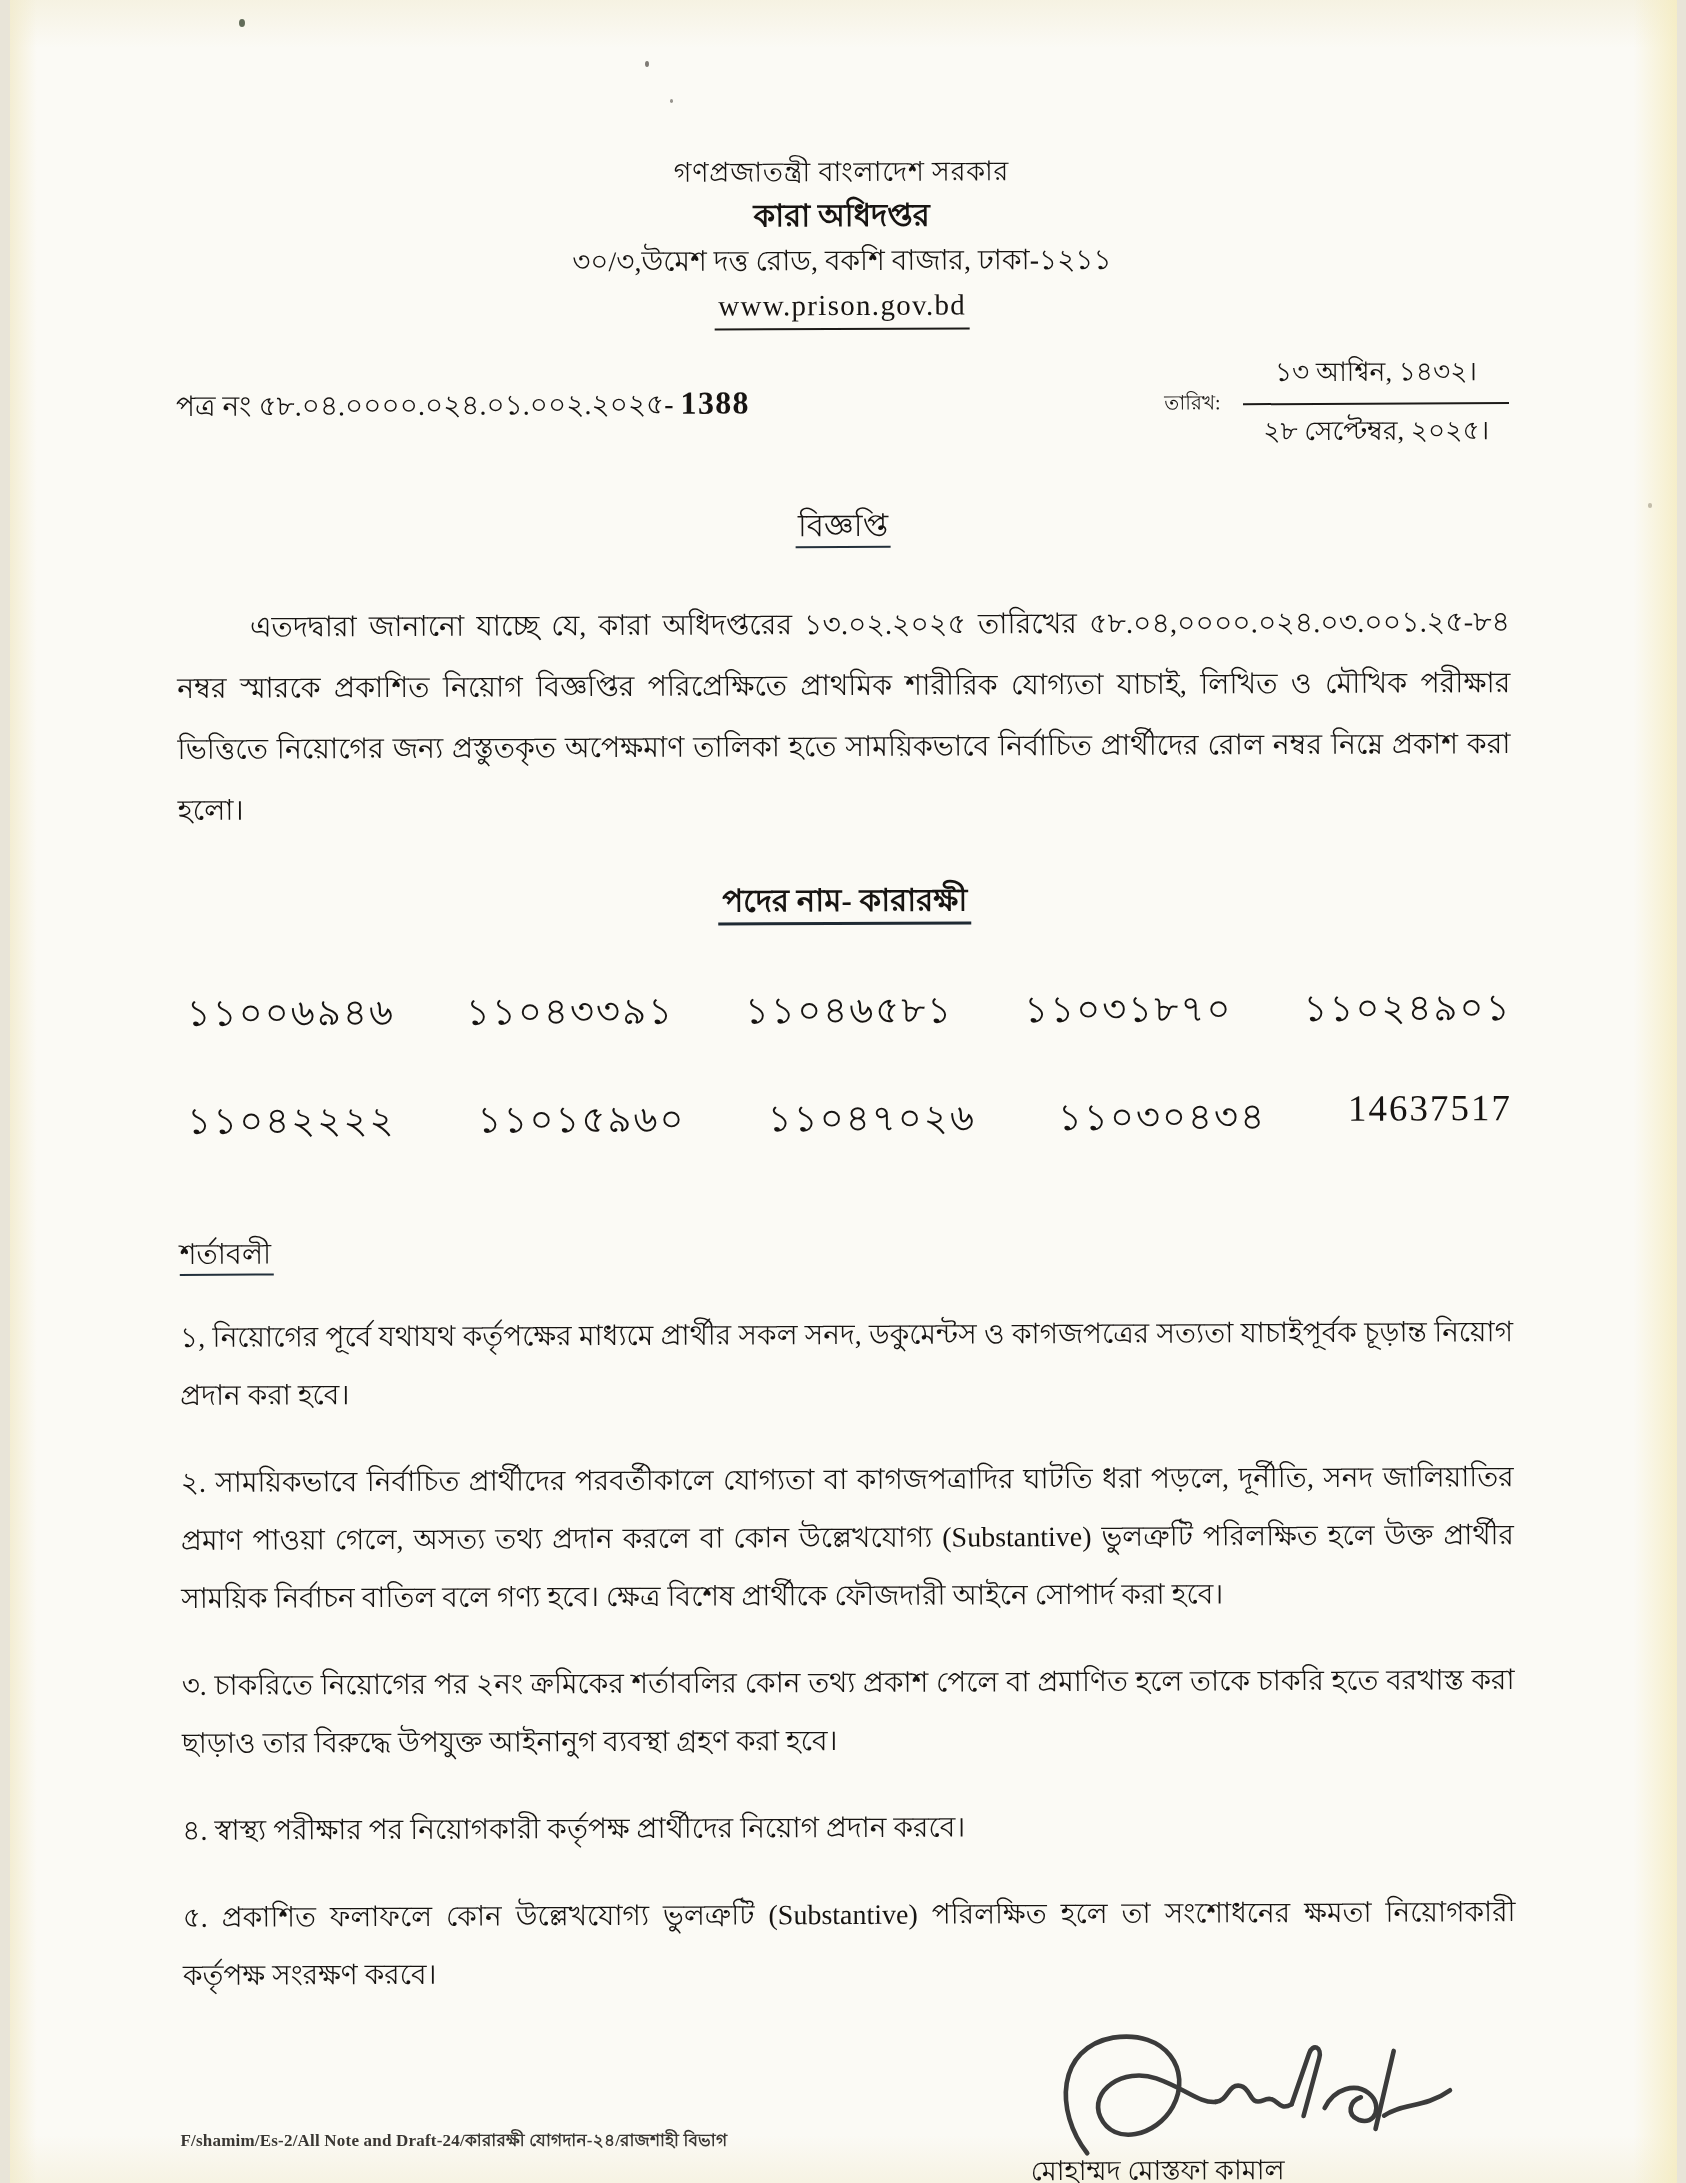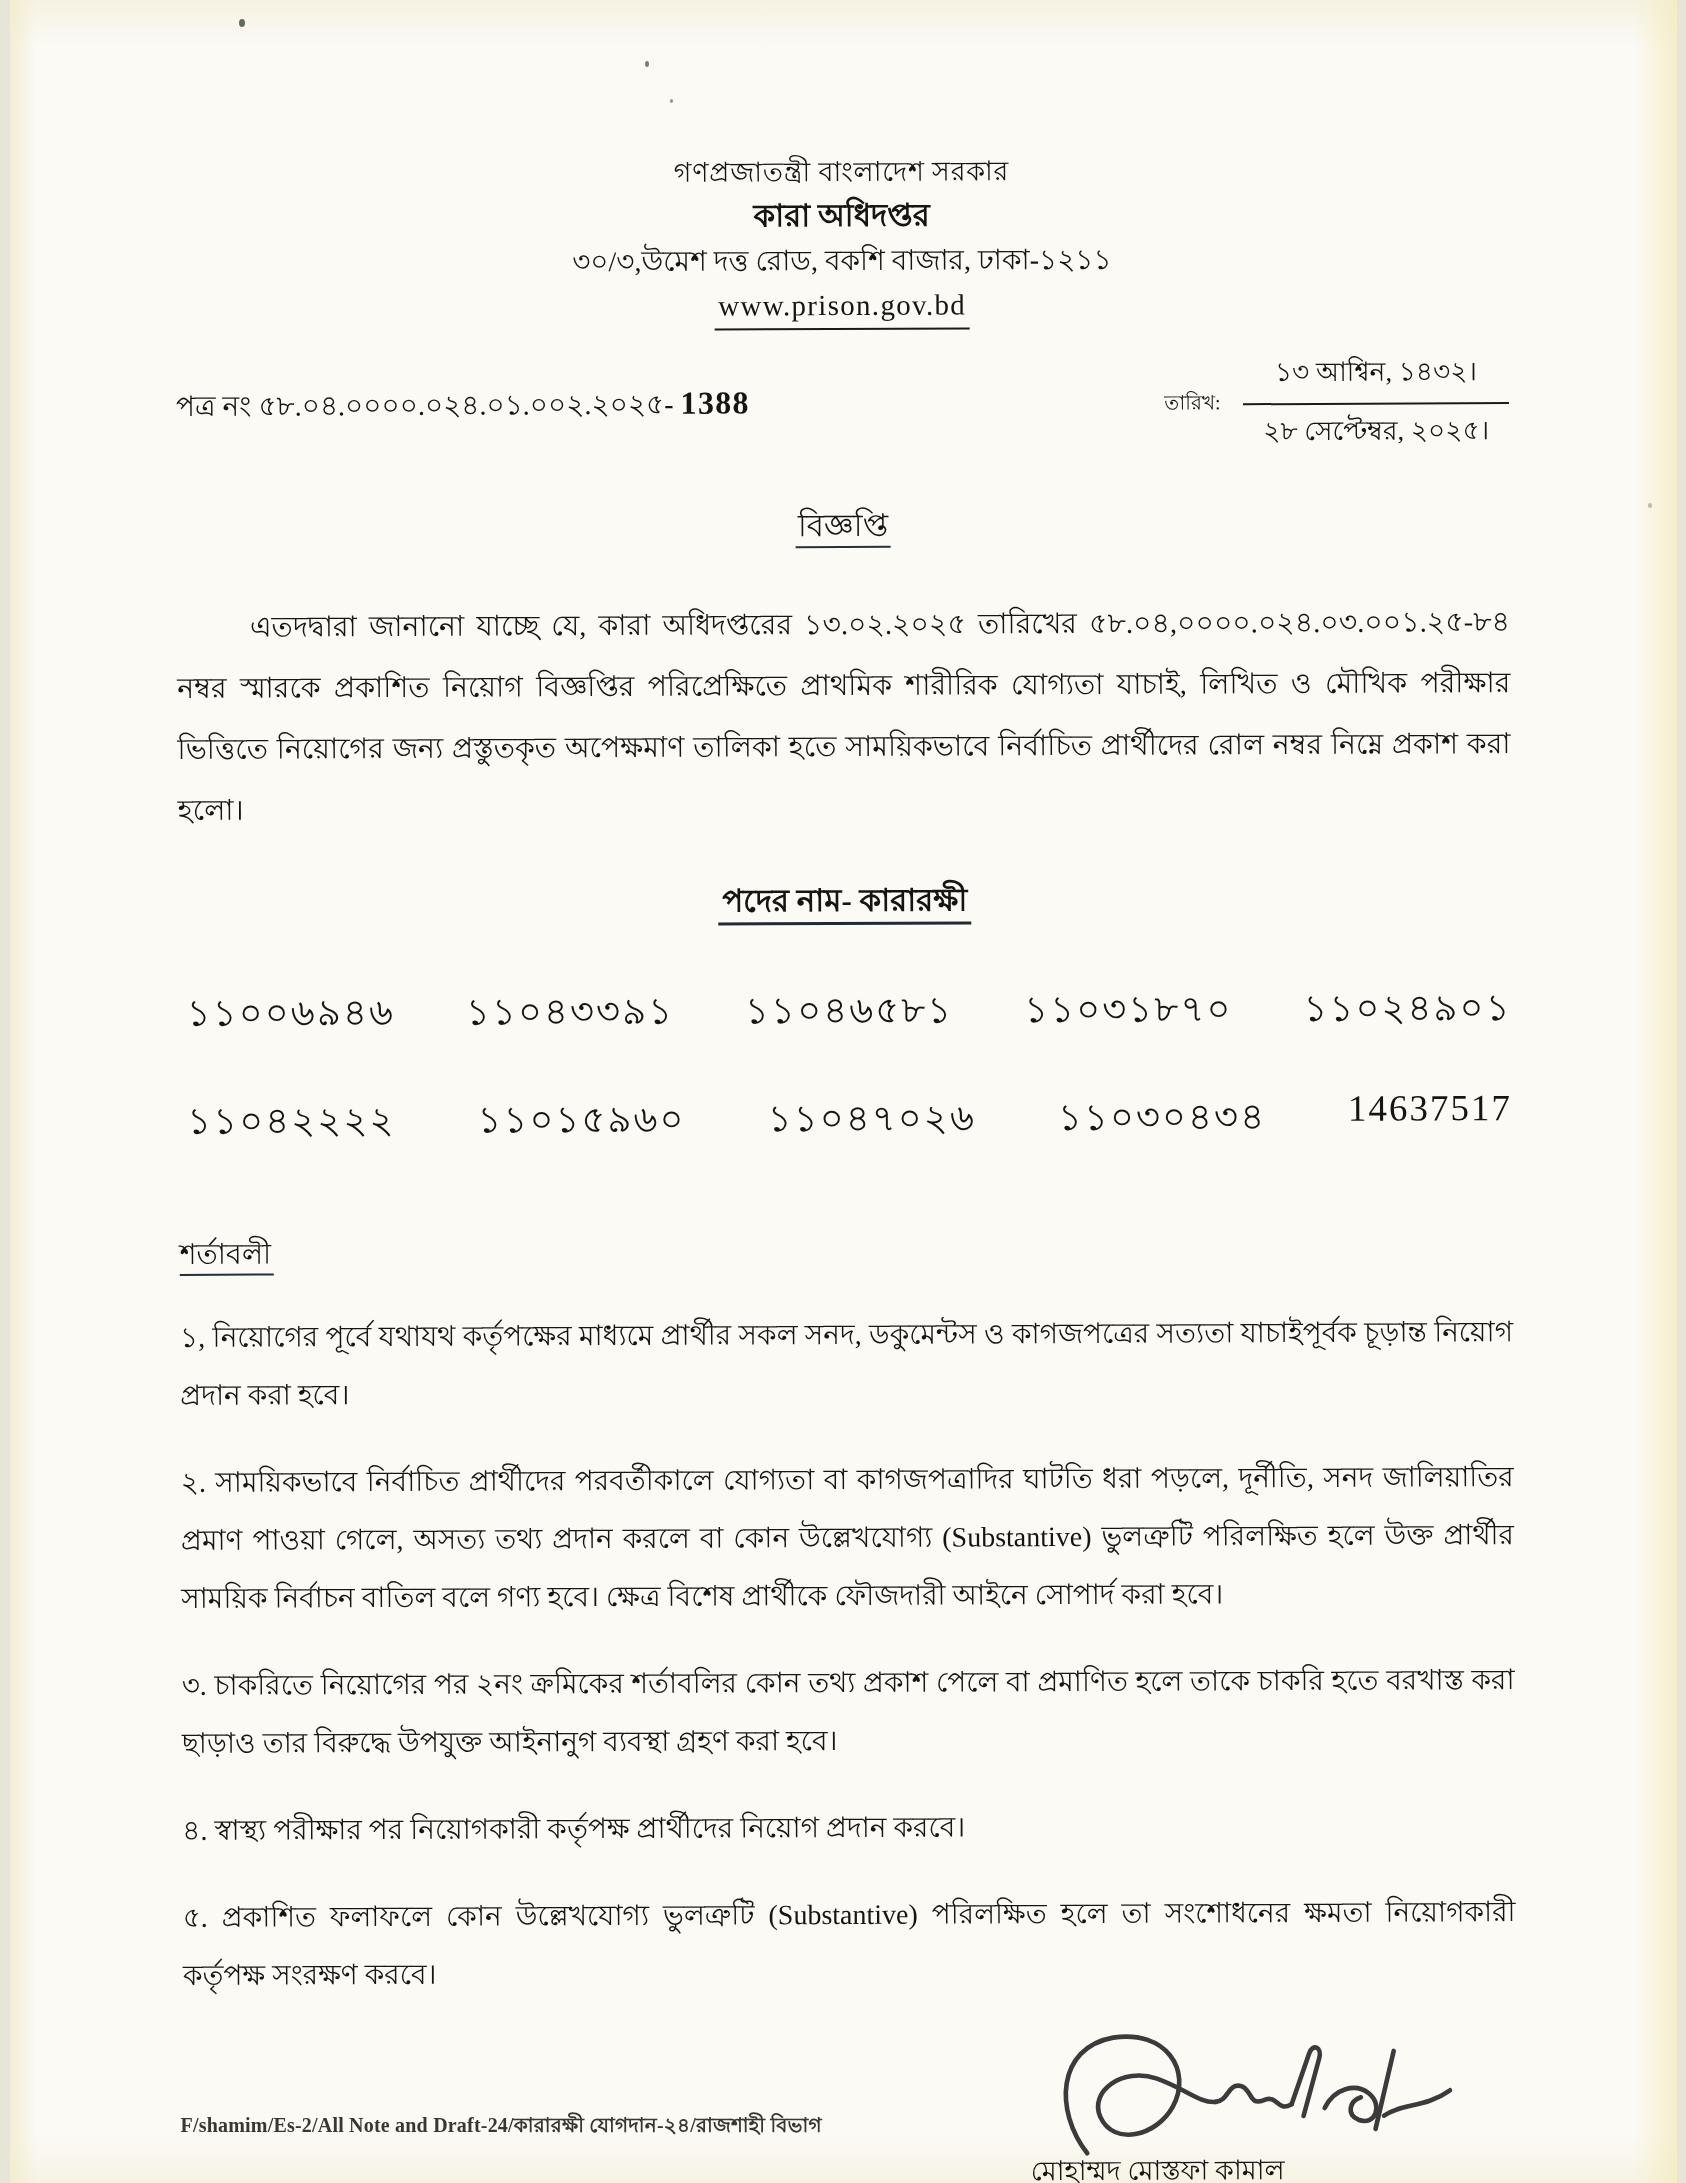--- a/index.html
+++ b/index.html
@@ -110,22 +110,22 @@
     margin-left: 847px;
     width: 516px;
     position: relative;
   }
   .sign-scribble { display: block; margin-left: 20px; margin-bottom: -34px; }
   .sign-line { font-size: 27px; line-height: 44px; white-space: nowrap; }
   
   .footer-ref {
     position: absolute;
     left: 171px;
-    bottom: 40px;
-    font-size: 20px;
+    bottom: 28px;
+    font-size: 17px;
     font-weight: 600;
     color: #3a3733;
     letter-spacing: 0.2px;
   }
   
   .speck { position: absolute; border-radius: 50%; }
   .speck-1 { left: 229px; top: 18.5px;  width: 6px;  height: 8px; background: #3c4a35; opacity: .8; }
   .speck-2 { left: 635px; top: 61px;  width: 4px;  height: 6px;  background: #4a453f; opacity: .7; }
   .speck-3 { left: 660px; top: 99px; width: 3.3px;  height: 4px;  background: #55504a; opacity: .6; }
   .speck-4 { left: 1638px; top: 503px; width: 4.6px; height: 4.6px;  background: #8e8670; opacity: .5; }

